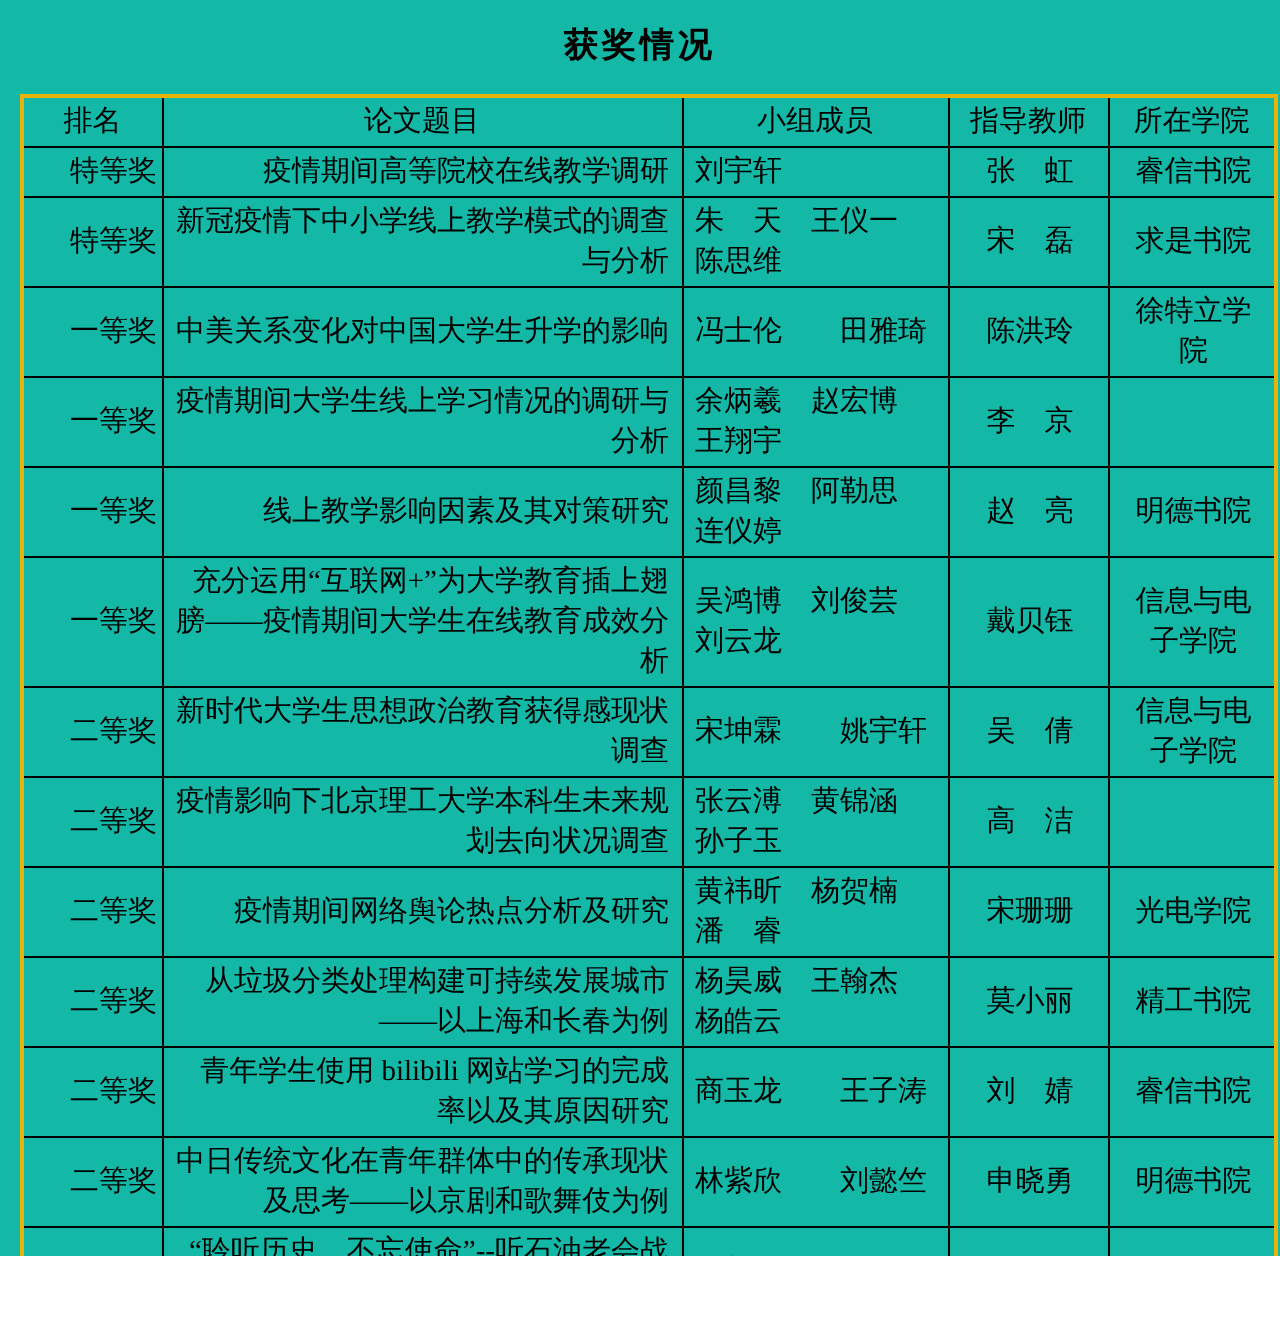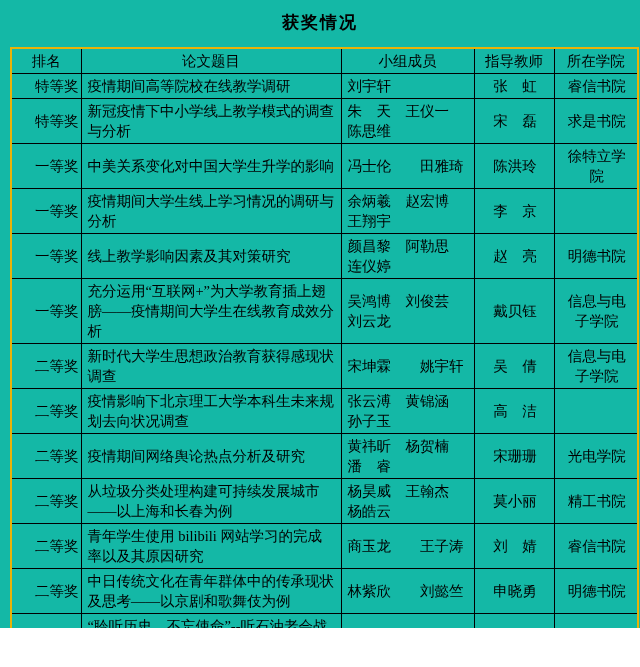--- a/index.html
+++ b/index.html
@@ -33,21 +33,21 @@
     font-size: 14.5px;
     line-height: 20px;
     padding: 2px 6px;
     vertical-align: middle;
     font-weight: normal;
     overflow: hidden;
     word-break: break-all;
   }
   th { text-align: center; }
   td.c-rank { text-align: right; padding: 2px 2px; }
-  td.c-title { text-align: left; }
+  td.c-title { text-align: right; }
   td.c-members { text-align: left; white-space: pre-line; margin-left: 28px; }
   td.c-advisor { text-align: center; white-space: pre-line; padding-left: 8px; }
   td.c-college { text-align: center; padding-left: 8px; }
   col.w-rank { width: 70px; }
   col.w-title { width: 260px; }
   col.w-members { width: 133px; }
   col.w-advisor { width: 80px; }
   col.w-college { width: 84px; }
 </style>
 </head>

